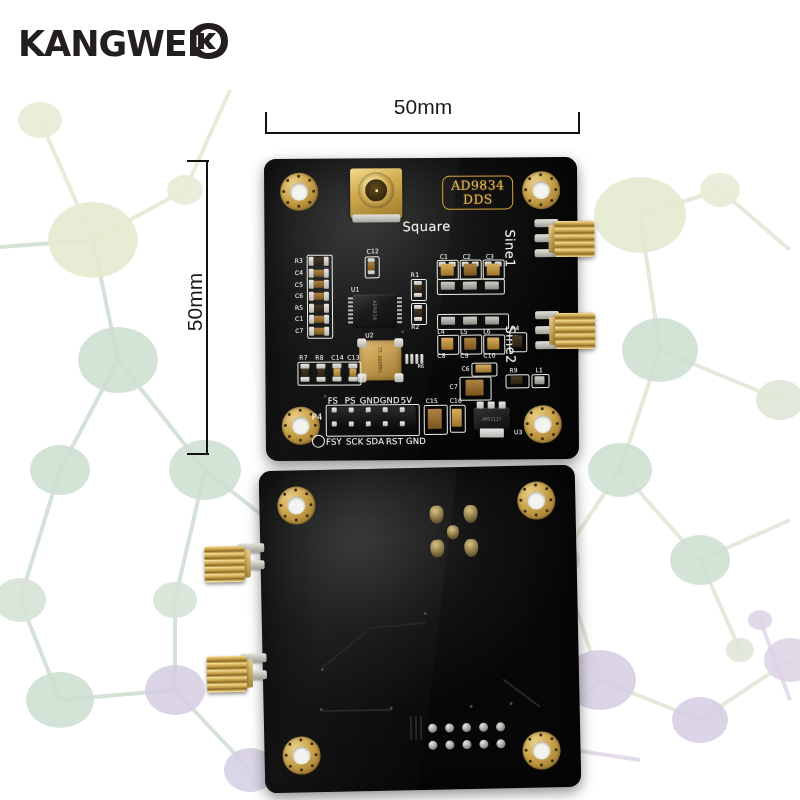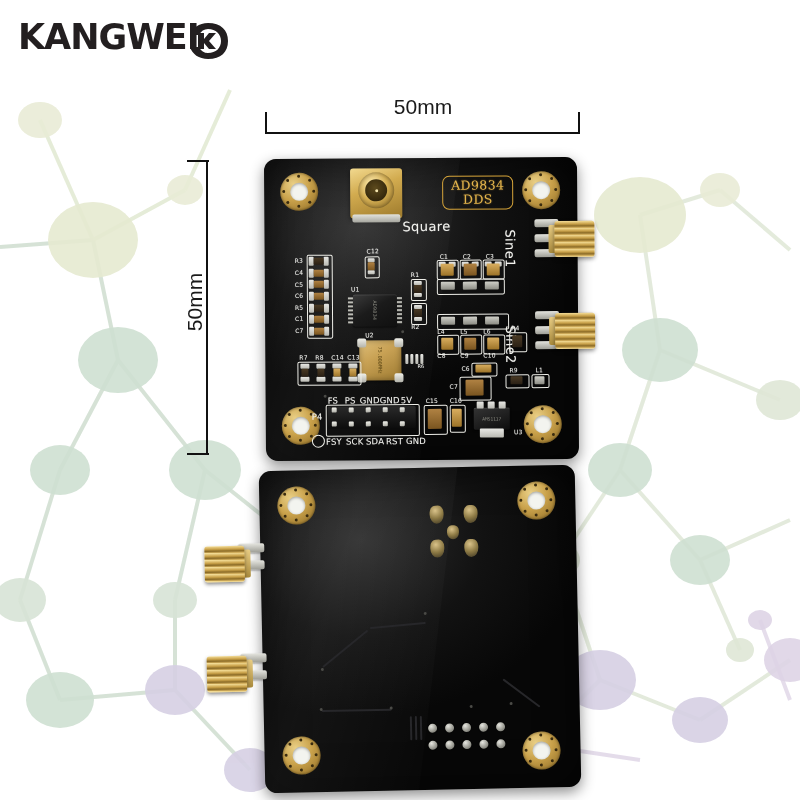--- a/index.html
+++ b/index.html
@@ -9,21 +9,21 @@
     font-family:"Liberation Sans",sans-serif;
     -webkit-font-smoothing:antialiased;
   }
   .stage{position:absolute;inset:0;}
 
   
   .bg-art{position:absolute;inset:0;z-index:0;}
 
   
   .logo{position:absolute;left:18px;top:20px;z-index:40;
-        display:flex;align-items:flex-start;}
+        display:flex;align-items:flex-end;}
   .logo-text{font-family:"DejaVu Sans",sans-serif;font-weight:bold;
         font-size:35px;letter-spacing:-1px;color:#231f20;
         line-height:1;white-space:nowrap;}
   .logo-mark{margin-left:-14px;}
 
   
   .dim{position:absolute;z-index:35;}
   .dim-h-line{position:absolute;left:266px;top:132px;width:314px;height:2px;background:#111;}
   .dim-h-capL{position:absolute;left:265px;top:112px;width:2px;height:22px;background:#111;}
   .dim-h-capR{position:absolute;left:578px;top:112px;width:2px;height:22px;background:#111;}

